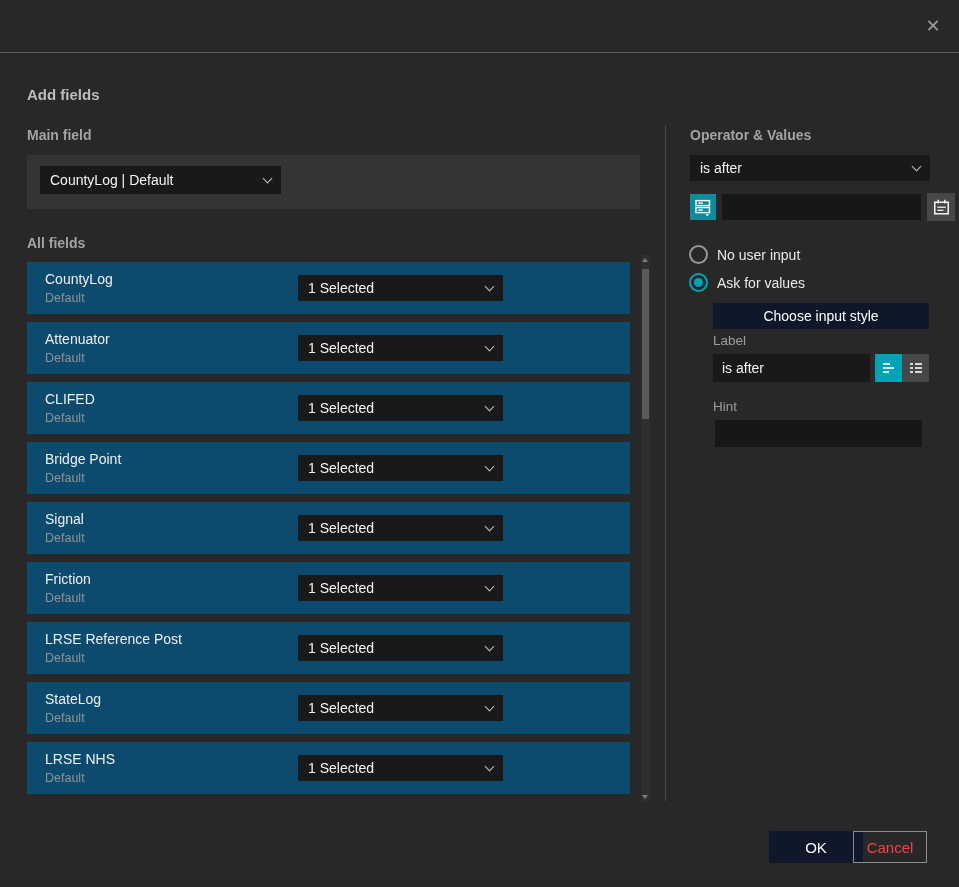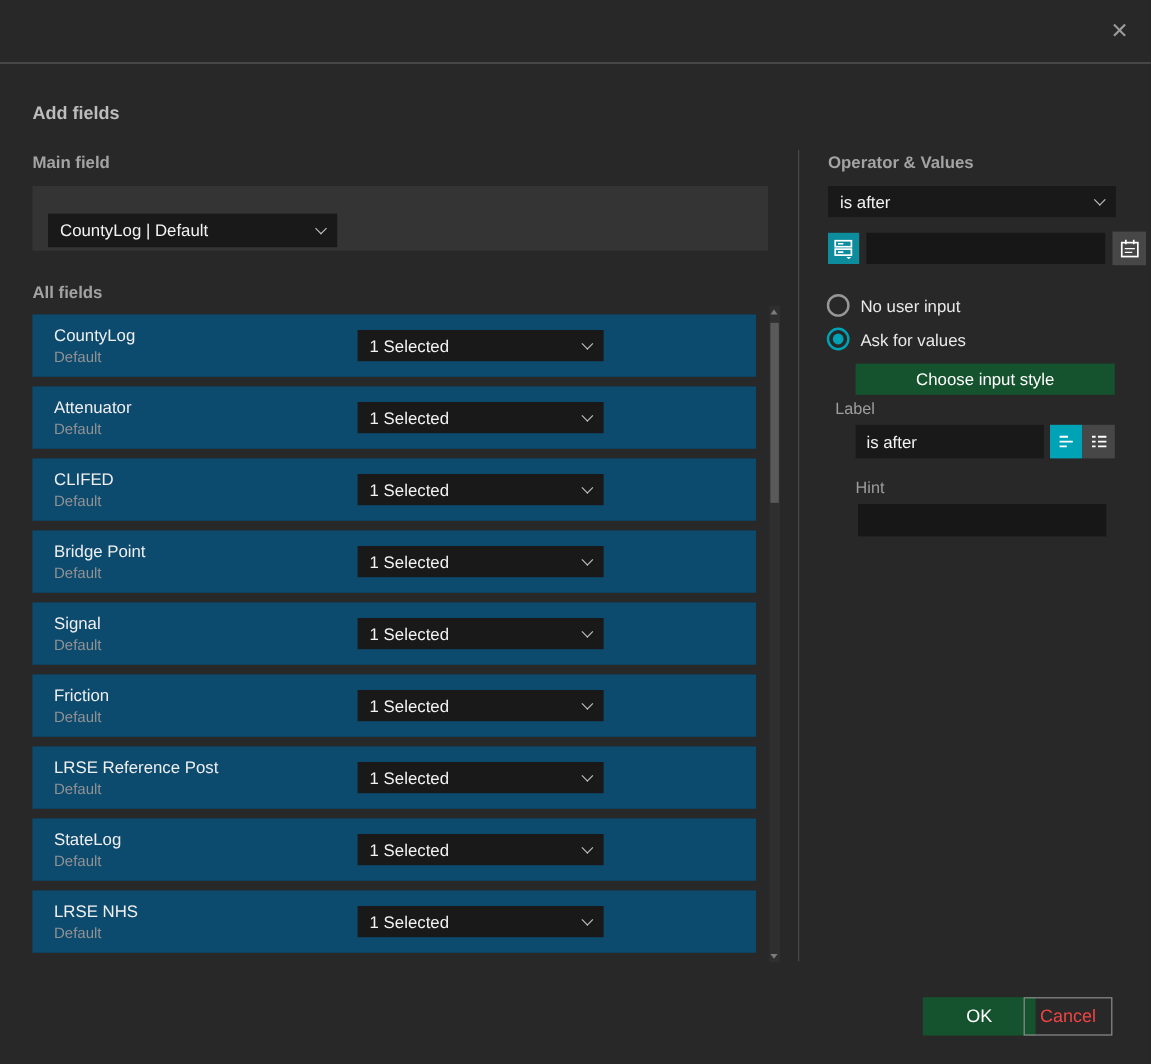--- a/index.html
+++ b/index.html
@@ -29,21 +29,21 @@
   .row .fname{position:absolute;left:18px;top:9px;font-size:14px;color:#efefef;}
   .row .fsub{position:absolute;left:18px;top:29px;font-size:12.5px;color:#929292;}
   .row .select{position:absolute;left:271px;top:13px;width:205px;height:26px;}
   .txtinput{background:#191919;border:none;outline:none;color:#f3f3f3;font-size:14px;
     font-family:"Liberation Sans",sans-serif;padding:0 9px;box-sizing:border-box;}
   .iconbtn{display:flex;align-items:center;justify-content:center;cursor:pointer;flex:none;box-sizing:border-box;}
   .teal{background:#0d8c9e;}
   .tealbright{background:#00a3b6;}
   .graybtn{background:#474747;}
   .btn{display:flex;align-items:center;justify-content:center;font-size:15px;cursor:pointer;box-sizing:border-box;}
-  .btn.primary{background:#14532d;color:#ffffff;border:none;}
+  .btn.primary{background:#0f172a;color:#ffffff;border:none;}
   .btn.outline{background:transparent;color:#ef4444;border:1px solid #8d8d8d;}
   
   .radiorow{position:absolute;display:flex;align-items:center;gap:9px;cursor:pointer;}
   .radio{width:15px;height:15px;border-radius:50%;border:2px solid #979797;box-sizing:content-box;flex:none;
     display:flex;align-items:center;justify-content:center;}
   .radio.checked{border-color:#00a3b6;}
   .radio.checked::after{content:"";width:9px;height:9px;border-radius:50%;background:#00a3b6;}
   .radiolabel{font-size:14px;color:#e9e9e9;}
   
   .sb{position:absolute;left:641px;top:255px;width:9px;height:547px;background:#2f2f2f;}
@@ -59,21 +59,21 @@
 <body>
 
 <div class="titlebar">
   <div class="close">✕</div>
 </div>
 
 <div class="abs h-section" style="left:27px;top:86px;">Add fields</div>
 <div class="abs h-sub" style="left:27px;top:127px;">Main field</div>
 
 <div class="abs panel" style="left:27px;top:155px;width:613px;height:54px;">
-  <div class="select" style="position:absolute;left:13px;top:23px;width:241px;height:28px;align-items:center;">
+  <div class="select" style="position:absolute;left:13px;top:11px;width:241px;height:28px;align-items:center;">
     <span class="lhs">
         <span>CountyLog | Default</span>
       </span>
     <span class="chev"></span>
   </div>
 </div>
 
 <div class="abs h-sub" style="left:27px;top:235px;">All fields</div>
 
 <div class="abs" style="left:27px;top:262px;width:603px;">
@@ -196,21 +196,21 @@
   <span class="radio"></span>
   <span class="radiolabel">No user input</span>
 </div>
 <div class="radiorow" style="left:689px;top:273px;">
   <span class="radio checked"></span>
   <span class="radiolabel">Ask for values</span>
 </div>
 
 <div class="btn primary abs" style="left:713px;top:303px;width:216px;height:26px;font-size:14px;">Choose input style</div>
 
-<div class="abs" style="left:696px;top:333px;font-size:13.5px;color:#9e9e9e;">Label</div>
+<div class="abs" style="left:713px;top:333px;font-size:13.5px;color:#9e9e9e;">Label</div>
 
 <div class="abs" style="left:713px;top:354px;width:216px;height:28px;display:flex;align-items:center;">
   <input class="txtinput" style="width: 157px; height: 28px;" value="is after">
   <div style="width:5px;flex:none;"></div>
   <div class="iconbtn tealbright" style="width:27px;height:28px;">
     <span>
       <svg width="16" height="14" viewBox="0 0 16 14">
         <line x1="2" y1="3" x2="9" y2="3" stroke="#ffffff" stroke-width="1.6"></line>
         <line x1="2" y1="7" x2="13" y2="7" stroke="#ffffff" stroke-width="1.6"></line>
         <line x1="2" y1="11" x2="8" y2="11" stroke="#ffffff" stroke-width="1.6"></line>

